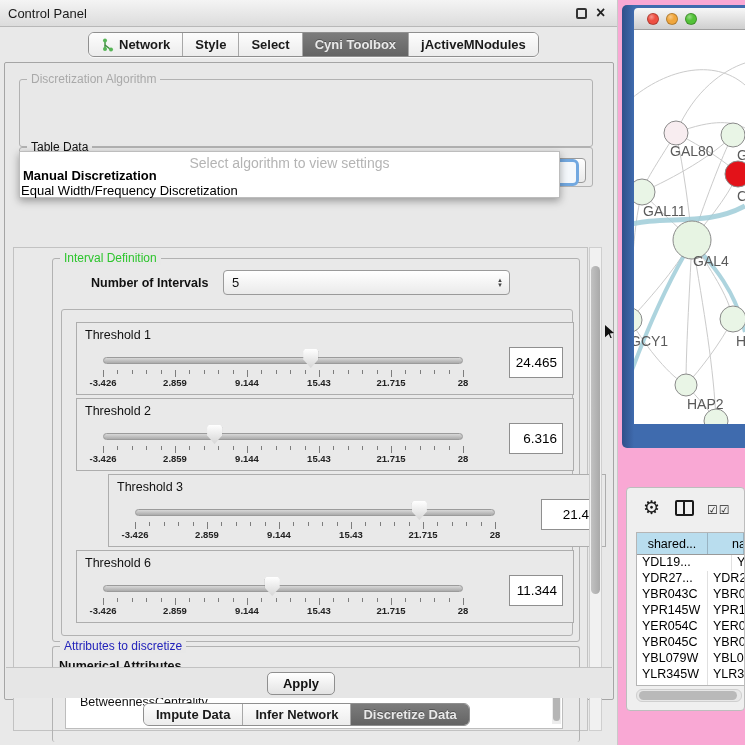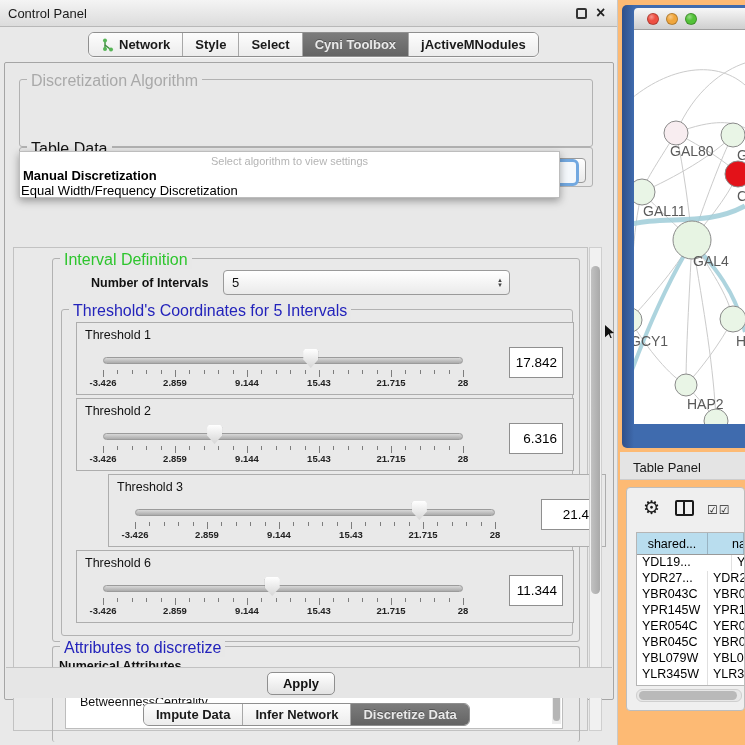--- a/index.html
+++ b/index.html
@@ -1,18 +1,18 @@
 <!DOCTYPE html>
 <html><head>
 <meta charset="utf-8">
 <style>
   * { margin:0; padding:0; box-sizing:border-box; }
   html,body { width:745px; height:745px; }
   body { font-family:"Liberation Sans","DejaVu Sans",sans-serif; background:#e9e9e9; position:relative; overflow:hidden; }
-  #root { position:absolute; inset:0; width:745px; height:745px; background:#fdba74; }
+  #root { position:absolute; inset:0; width:745px; height:745px; background:#f9a8d4; }
 
   
   .cpanel { position:absolute; left:0; top:0; width:618px; height:745px; background:#e9e9e9; border-right:1px solid #c9c9c9; }
   .titlebar { position:absolute; left:0; top:0; width:100%; height:27px;
     background:linear-gradient(#f4f4f4,#dcdcdc); border-bottom:1px solid #b8b8b8; }
   .titlebar .wtitle { position:absolute; left:8px; top:6px; font-size:13px; color:#1a1a1a; }
   .float-ico { position:absolute; left:576px; top:8px; width:11px; height:11px; border:2px solid #333; border-radius:2px; }
   .close-ico { position:absolute; left:596px; top:3px; font-size:16px; font-weight:bold; color:#222; line-height:20px; }
 
   
@@ -20,31 +20,31 @@
     background:linear-gradient(#ffffff,#e8e8e8); box-shadow:0 1px 1px rgba(255,255,255,.7); }
   .seg .tab { padding:4px 12px; font-size:13px; font-weight:bold; color:#1a1a1a; border-right:1px solid #a8a8a8;
     display:flex; align-items:center; gap:5px; background:linear-gradient(#fdfdfd,#ececec); white-space:nowrap; }
   .seg .tab:last-child { border-right:none; }
   .seg .tab.active { background:linear-gradient(#7c7c7c,#646464); color:#e9e9e9; text-shadow:0 -1px 0 rgba(0,0,0,.3); }
 
   .main-box { position:absolute; left:4px; top:62px; width:610px; height:638px; border:1px solid #a5a5a5; border-radius:2px; background:#e8e8e8; }
 
   
   .group { position:absolute; border:1px solid #b2b2b2; border-radius:3px; }
-  .group > .glabel { position:absolute; top:-8px; left:7px; background:#e8e8e8; padding:0 4px; font-size:16px; }
+  .group > .glabel { position:absolute; top:-8px; left:7px; background:#e8e8e8; padding:0 4px; font-size:12px; }
 
   .combo { position:absolute; border:1px solid #9a9a9a; border-radius:4px; background:linear-gradient(#ffffff,#eaeaea);
     font-size:13px; color:#111; display:flex; align-items:center; padding-left:8px; }
   .combo .stepper { position:absolute; right:6px; top:0; bottom:0; display:flex; flex-direction:column; justify-content:center; color:#444; }
   .combo .stepper span { font-size:6px; line-height:5px; }
 
   
   .popup { position:absolute; left:14px; top:88px; width:541px; height:47px; background:#ffffff; border:1px solid #bdbdbd;
     box-shadow:0 3px 8px rgba(0,0,0,.35); z-index:50; }
-  .popup .ph { position:absolute; top:3px; left:0; width:100%; text-align:center; font-size:11px; color:#b4b4b4; }
+  .popup .ph { position:absolute; top:3px; left:0; width:100%; text-align:center; font-size:14px; color:#b4b4b4; }
   .popup .opt1 { position:absolute; top:16px; left:3px; font-size:13px; font-weight:bold; color:#000; }
   .popup .opt2 { position:absolute; top:31px; left:1px; font-size:13px; color:#000; }
   .focus-combo { position:absolute; left:22px; top:96px; width:552px; height:27px; border:3px solid #72a8e0; border-radius:6px;
     background:#f4f8fc; z-index:10; }
 
   
   .viewport { position:absolute; left:8px; top:184px; width:575px; height:484px; border:1px solid #c2c2c2; background:#e9e9e9; }
   .vscroll { position:absolute; left:584px; top:184px; width:13px; height:484px; background:#f1f1f1; border:1px solid #cfcfcf; }
   .vscroll .thumb { position:absolute; left:1px; top:18px; width:9px; height:328px; background:linear-gradient(90deg,#c2c2c2,#a9a9a9); border-radius:5px; }
 
@@ -174,26 +174,25 @@
           <span class="bold-label" style="position:absolute; left:38px; top:17px;">Number of Intervals</span>
           <div class="combo" style="left:170px; top:11px; width:287px; height:25px;">
             <span>5</span>
             <span class="stepper">
                 <span>▲</span>
                 <span>▼</span>
               </span>
           </div>
 
           <div class="group" style="left:8px; top:50px; width:512px; height:327px;">
-            <span class="glabel" style="color:#2323bb;">Threshold's Coordinates for 5 Intervals</span>
 
             <div class="thr" style="top:12px;">
               <span class="ttl">Threshold 1</span>
               <div class="track"></div>
-              <div class="valbox">17.842</div>
+              <div class="valbox">24.465</div>
             <div class="tick" style="left: 26px; height: 7px;"></div>
                 <div class="tlab" style="left: 26px;">-3.426</div>
                 <div class="tick" style="left: 40.4px; height: 4px;"></div>
                 <div class="tick" style="left: 54.8px; height: 4px;"></div>
                 <div class="tick" style="left: 69.2px; height: 4px;"></div>
                 <div class="tick" style="left: 83.6px; height: 4px;"></div>
                 <div class="tick" style="left: 98px; height: 7px;"></div>
                 <div class="tlab" style="left: 98px;">2.859</div>
                 <div class="tick" style="left: 112.4px; height: 4px;"></div>
                 <div class="tick" style="left: 126.8px; height: 4px;"></div>
@@ -418,23 +417,20 @@
           <text x="-4" y="316" font-size="14" fill="#5a5a5a">GCY1</text>
           <circle cx="99" cy="289" r="13" fill="#e9f5e6" stroke="#8a8a8a" stroke-width="1"></circle>
           <text x="102" y="316" font-size="14" fill="#5a5a5a">H</text>
           <circle cx="52" cy="355" r="11" fill="#e9f5e6" stroke="#8a8a8a" stroke-width="1"></circle>
           <text x="53" y="379" font-size="14" fill="#5a5a5a">HAP2</text>
           <circle cx="82" cy="391" r="12" fill="#e9f5e6" stroke="#8a8a8a" stroke-width="1"></circle>
         </svg>
     </div>
   </div>
 
-  <div class="tpanel-title">
-    <span>Table Panel</span>
-  </div>
   <div class="tpanel">
     <div class="tp-toolbar">
       <span class="gear">⚙</span>
       <span class="split-ico"></span>
       <span class="chk" style="left:80px;">☑☑</span>
     </div>
     <div class="ttable">
       <div class="thead">
         <div class="hc" style="width:71px;">shared...</div>
         <div class="hc" style="flex:1; text-align:left; padding-left:24px;">na</div>

